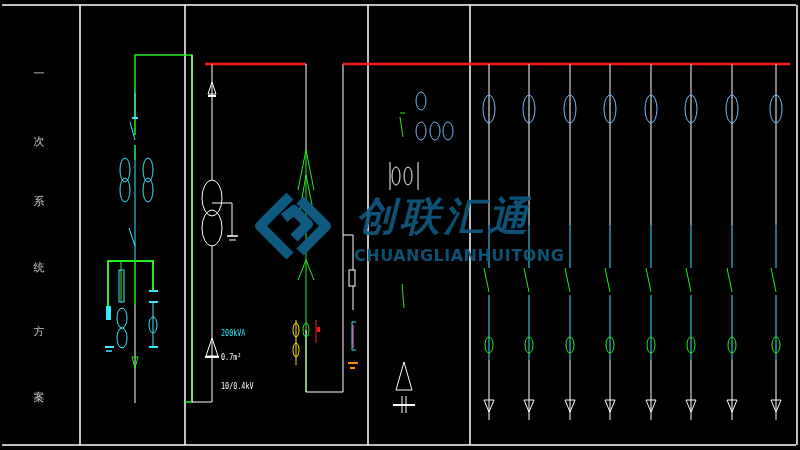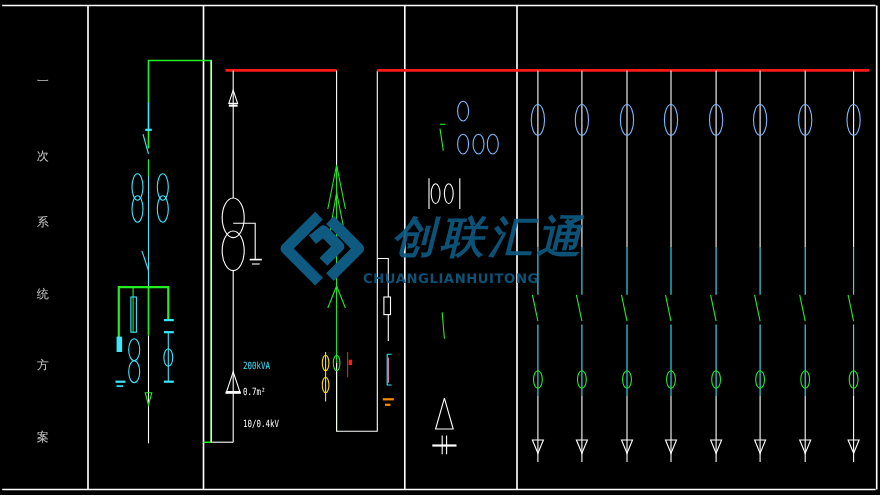--- a/index.html
+++ b/index.html
@@ -3,21 +3,21 @@
 <meta charset="utf-8">
 <style>
   html, body { margin: 0; padding: 0; background: #000; }
   #stage { position: relative; width: 800px; height: 450px; background: #000; overflow: hidden; }
   svg { position: absolute; left: 0; top: 0; }
   .lbl { position: absolute; color: #fff; font-family: "DejaVu Sans Mono", monospace; font-size: 9px; white-space: nowrap; transform: scaleX(0.75); transform-origin: left top; }
   .lbl.cyan { color: #38e8ff; }
   .side-char { position: absolute; left: 33px; color: #e8e8e8; font-family: "DejaVu Sans", sans-serif; font-size: 11px; line-height: 11px; width: 12px; text-align: center; opacity: 0.85; }
   .wm { position: absolute; left: 250px; top: 188px; width: 300px; height: 80px; pointer-events: none; }
   .wm-cn { position: absolute; left: 106px; top: 0; font-family: "DejaVu Sans", sans-serif; font-size: 40px; font-weight: bold; color: #0e5a80; letter-spacing: 4px; line-height: 56px; opacity: 0.92; font-style: italic; }
-  .wm-en { position: absolute; left: 80px; top: 58px; font-family: "DejaVu Sans", sans-serif; font-size: 12px; font-weight: bold; color: #0e5a80; letter-spacing: 0.5px; opacity: 0.92; }
+  .wm-en { position: absolute; left: 104px; top: 58px; font-family: "DejaVu Sans", sans-serif; font-size: 16px; font-weight: bold; color: #0e5a80; letter-spacing: 0.5px; opacity: 0.92; }
 </style>
 </head>
 <body>
 
 <div id="stage">
   <svg width="800" height="450" viewBox="0 0 800 450">
 
     <g stroke="#fff" stroke-width="1.5" fill="none">
       <line x1="2" y1="5" x2="796" y2="5"></line>
       <line x1="2" y1="445" x2="796" y2="445"></line>

